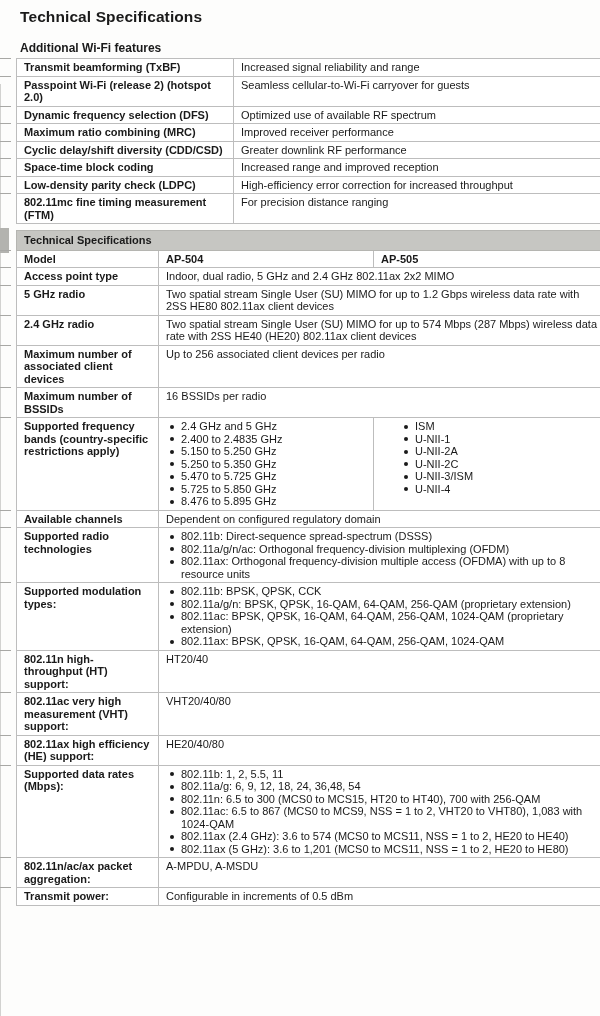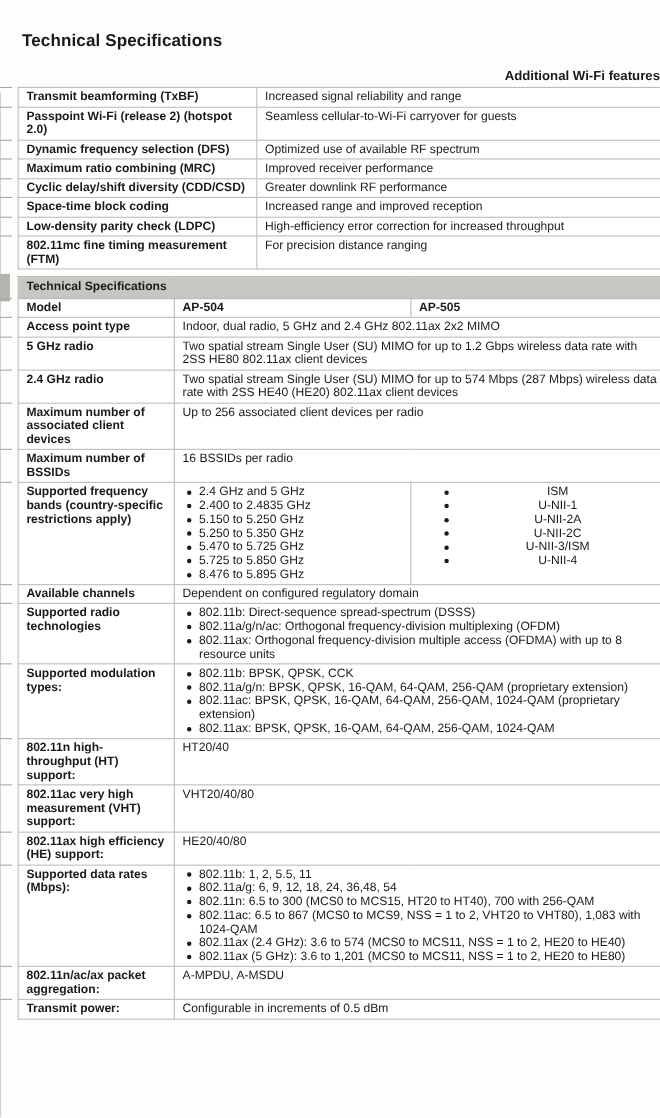--- a/index.html
+++ b/index.html
@@ -3,27 +3,27 @@
 <meta charset="utf-8">
 <style>
   * { margin:0; padding:0; box-sizing:border-box; }
   html,body { width:600px; }
   body {
     width:600px; height:1016px; overflow:hidden; position:relative;
     background:#fdfdfc; color:#1a1a1a;
     font-family:"Liberation Sans","DejaVu Sans",sans-serif;
     font-size:11px; line-height:12.5px;
   }
-  .page { position:relative; width:600px; height:1016px; overflow:hidden; padding-top:29px; }
+  .page { position:relative; width:600px; height:1016px; overflow:hidden; padding-top:8px; }
 
   
   .edge-line { position:absolute; left:0; top:84px; width:1px; height:932px; background:#d2d2d0; }
 
   h1.page-title { font-size:15.5px; line-height:18px; font-weight:bold; margin:0 0 15px 20px; letter-spacing:.1px; }
-  h2.section-heading { font-size:12px; line-height:14px; font-weight:bold; margin:0 0 3px 20px;text-align:right; }
+  h2.section-heading { font-size:12px; line-height:14px; font-weight:bold; margin:0 0 3px 20px; }
   p.section-intro { font-size:11px; margin:0 0 12px 20px; }
 
   table { border-collapse:collapse; table-layout:fixed; margin-left:16px; width:590px; background:#fff; }
   td { border:1px solid #bdbdbd; vertical-align:top; padding:2px 6px 2px 7px;margin-left:26px; }
   td.prop { font-weight:bold; }
   .features-table { margin-bottom:6px; }
   .features-table col.c1 { width:217px; }
 
   .spec-table col.c1 { width:142px; }
   .spec-table col.c2 { width:215px; }
@@ -40,21 +40,21 @@
   td.tick { position:relative; }
   td.tick::before {
     content:""; position:absolute; left:-17px; top:-1px; width:11px; height:1px; background:#a8a8a5;
   }
 
   ul.blist { list-style:none; margin:0; padding:0 0 0 1px; }
   ul.blist li { position:relative; padding-left:14px; }
   ul.blist li::before {
     content:""; position:absolute; left:3px; top:4.5px; width:4px; height:4px; border-radius:50%; background:#1a1a1a;
   }
-  td.indent2 ul.blist { padding-left:20px;text-align:center; }
+  td.indent2 ul.blist { padding-left:20px; }
 </style>
 </head>
 <body>
 
 <div class="page">
   <div class="edge-line"></div>
 
   <h1 class="page-title">Technical Specifications</h1>
   <h2 class="section-heading">Additional Wi-Fi features</h2>
 

